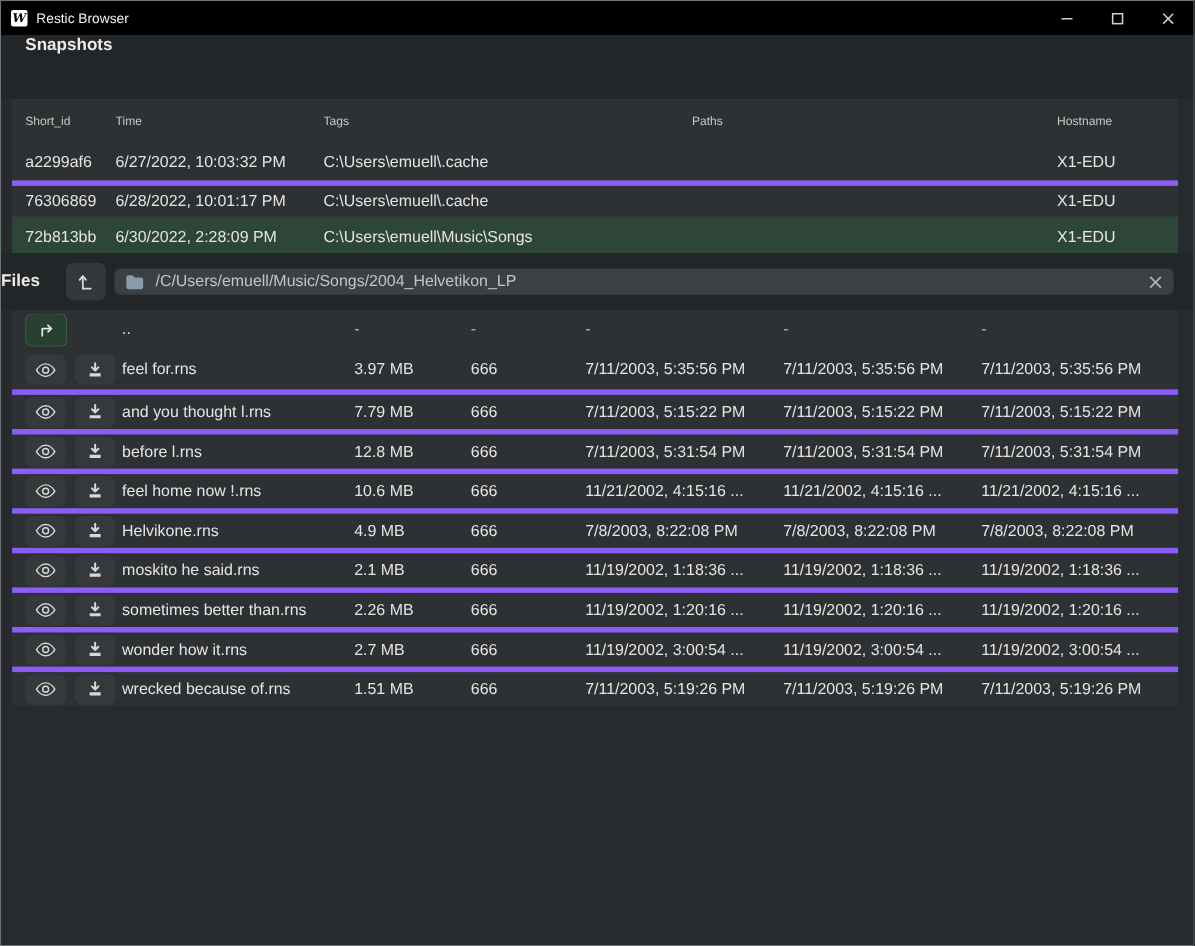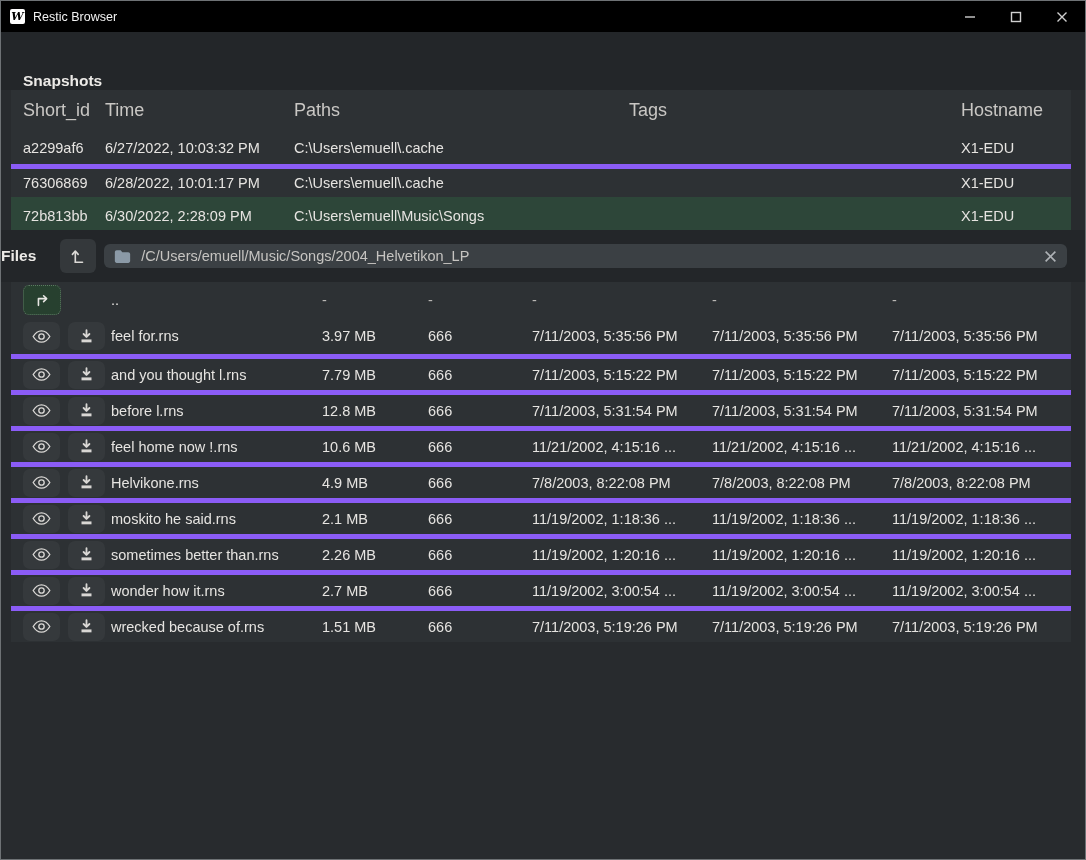--- a/index.html
+++ b/index.html
@@ -38,26 +38,26 @@
   .app-title { margin-left:22px; font-size:17px; font-weight:bold; color:#eceae7; letter-spacing:.2px; }
   .select-repo-btn {
     margin-left:24px; height:38px; padding:0 22px;
     background:#243927; border:none; border-radius:6px;
     color:#f2f0ed; font-size:14.5px; font-weight:bold;
     font-family:inherit; cursor:pointer;
   }
   .repo-path { margin-left:16px; font-size:15.5px; color:#7d8286; }
   
   .section-strip { background:#232629; }
-  .snapshots-strip { height:58px; display:flex; align-items:flex-end; }
+  .snapshots-strip { height:58px; display:flex; align-items:flex-start; }
   .section-heading { margin-left:22px; font-size:15.5px; font-weight:bold; color:#eceae7; }
   
   .panel { background:#2d3134; }
   .tbl-header, .tbl-row { display:grid; align-items:center; }
-  .tbl-header { height:41px; color:#c9c7c4; font-size:18px; }
+  .tbl-header { height:41px; color:#c9c7c4; font-size:11px; }
   .tbl-row { font-size:14.5px; color:#e6e4e1; }
   .tbl-row + .tbl-row { border-top:5px solid #8b5cf6; }
   .cell { padding-right:8px; white-space:nowrap; overflow:hidden; text-overflow:ellipsis; }
   .gutter { padding:0 14px 0 10px; background:#282b2e; }
   .snap-grid { grid-template-columns: 94px 189px 335px 332px 1fr; }
   .snap-grid .cell:first-child { padding-left:12px; }
   .snap-rows .tbl-row { height:33px; }
   .tbl-row.selected { background:#2d4639; border-top-color:#2d4639; }
   
   .files-strip { height:52px; display:flex; align-items:center; }
@@ -123,22 +123,22 @@
 
   <div class="section-strip snapshots-strip">
     <div class="section-heading">Snapshots</div>
   </div>
 
   <div class="gutter">
     <div class="panel">
       <div class="tbl-header snap-grid">
         <div class="cell">Short_id</div>
         <div class="cell">Time</div>
+        <div class="cell">Tags</div>
         <div class="cell">Paths</div>
-        <div class="cell">Tags</div>
         <div class="cell">Hostname</div>
       </div>
       <div class="snap-rows" id="snap-rows">
           <div class="tbl-row snap-grid">
       <div class="cell">a2299af6</div>
       <div class="cell">6/27/2022, 10:03:32 PM</div>
       <div class="cell">C:\Users\emuell\.cache</div>
       <div class="cell"></div>
       <div class="cell">X1-EDU</div>
     </div>

